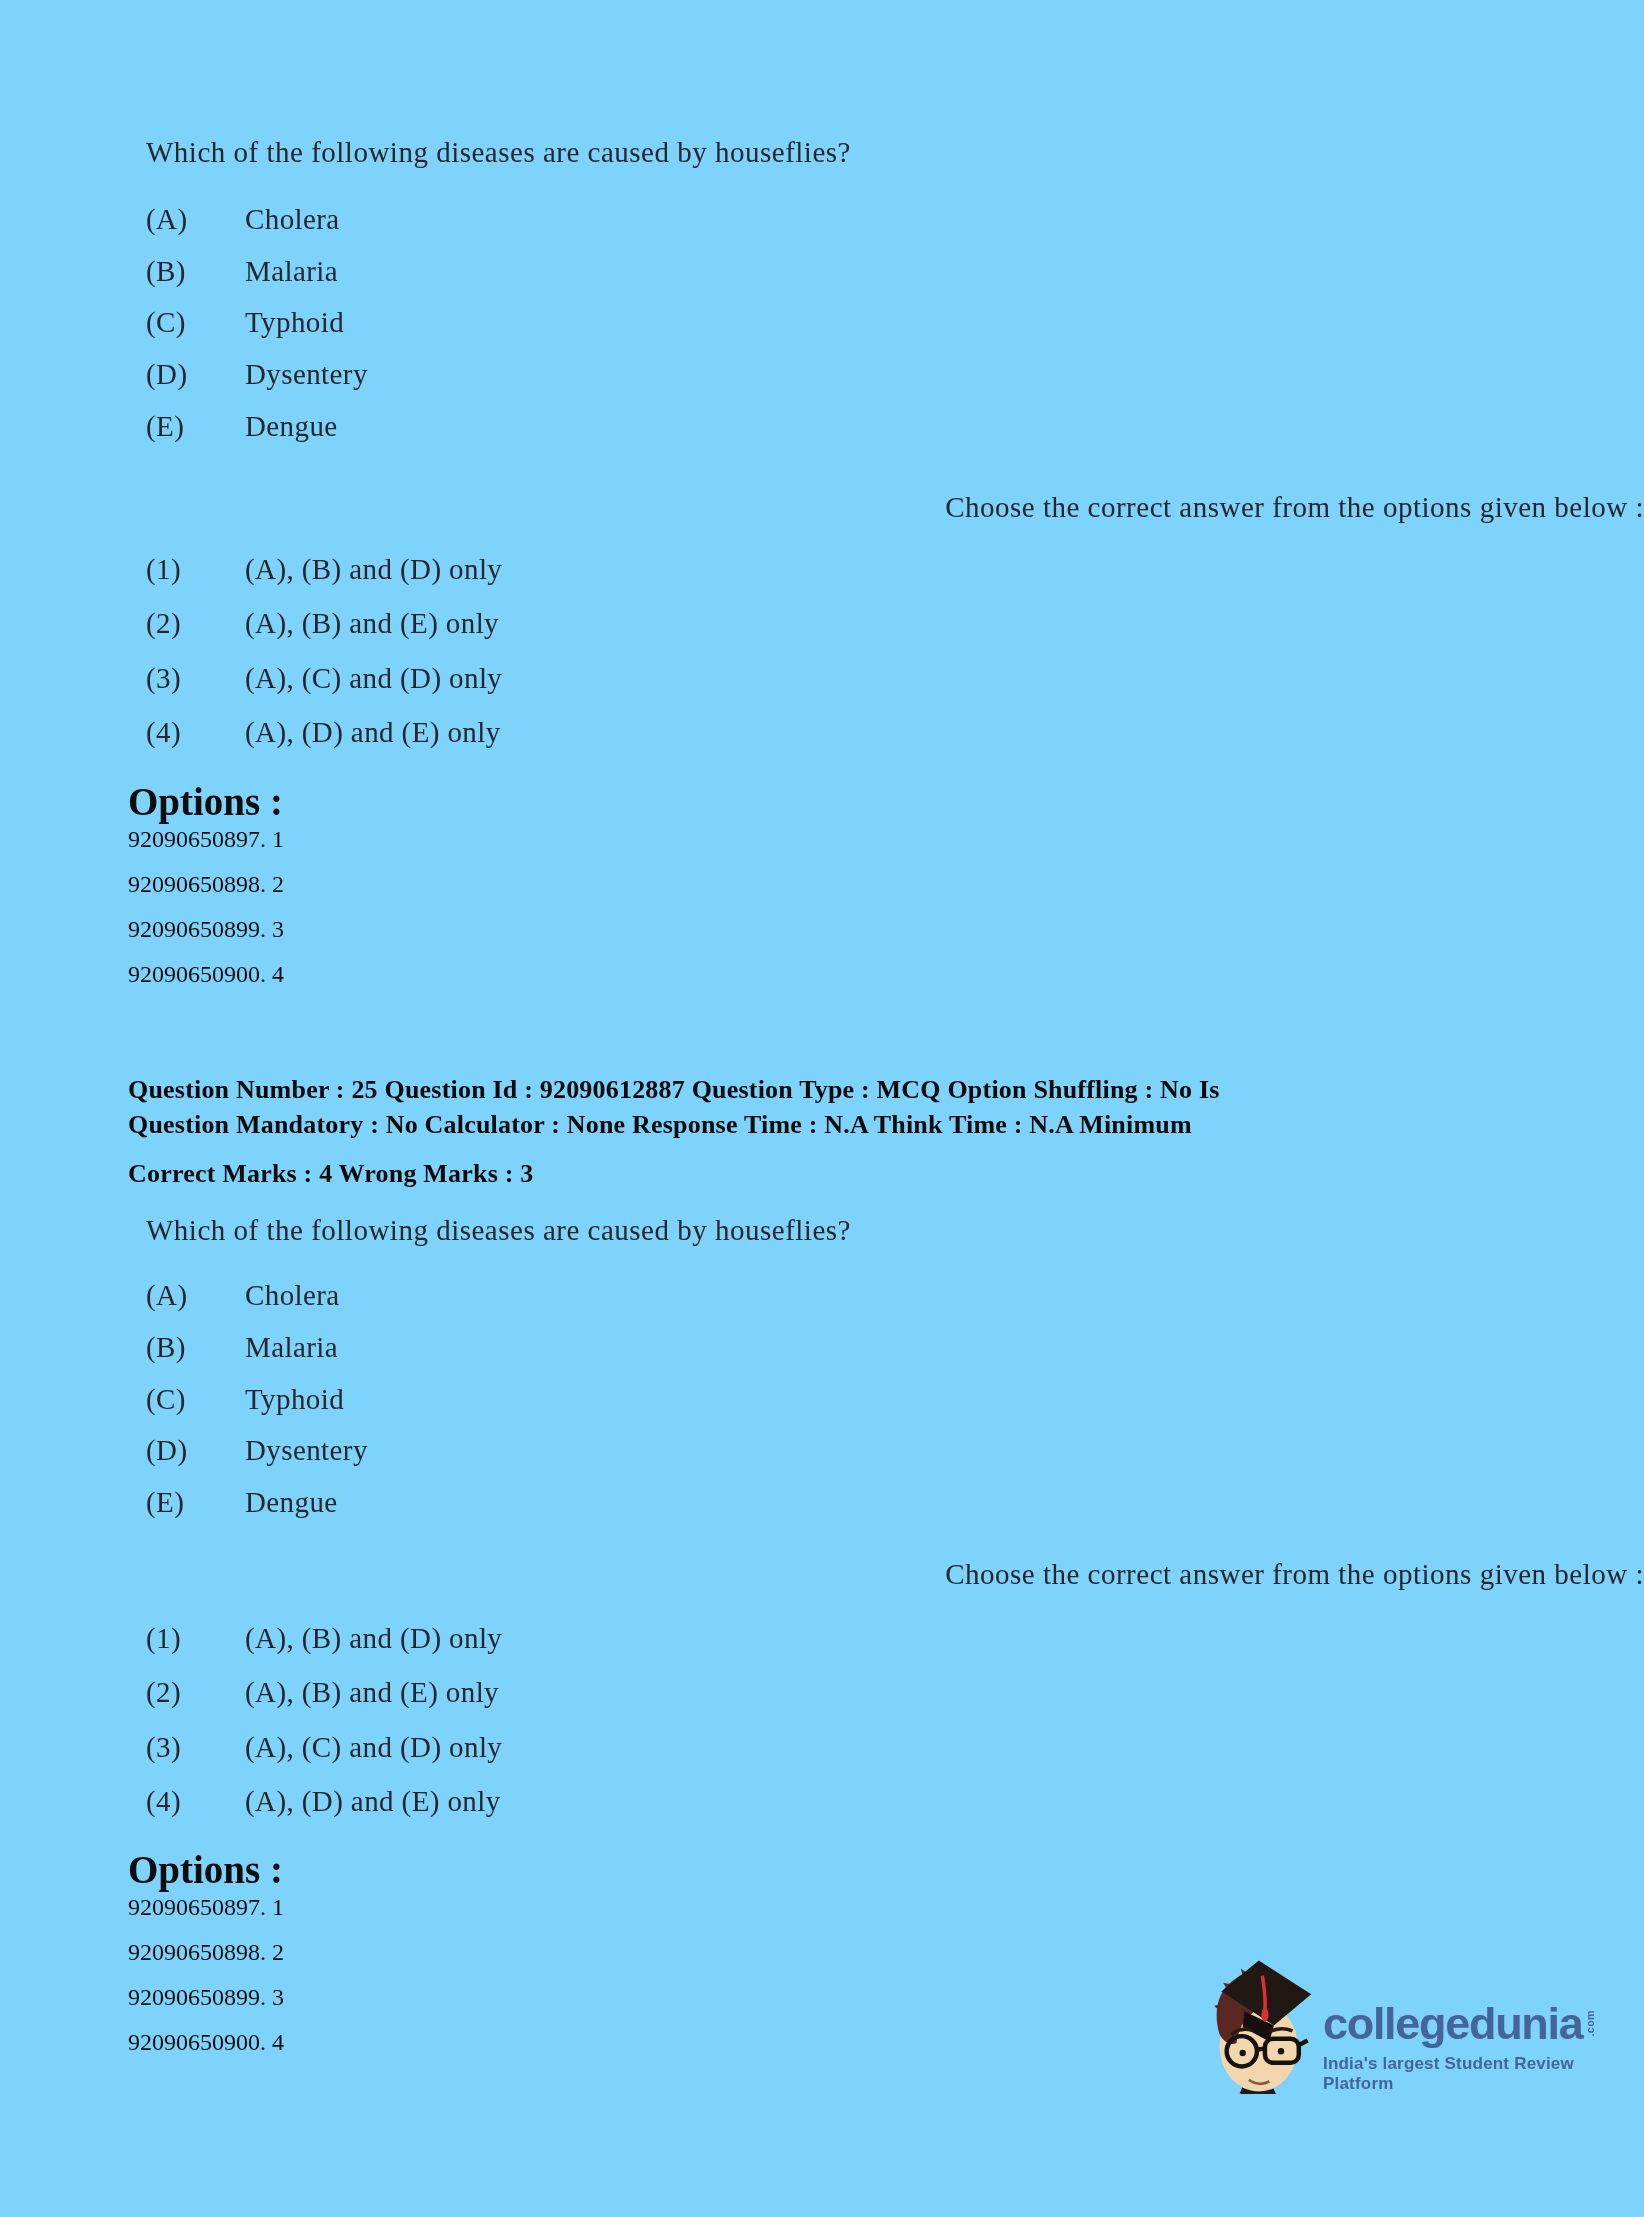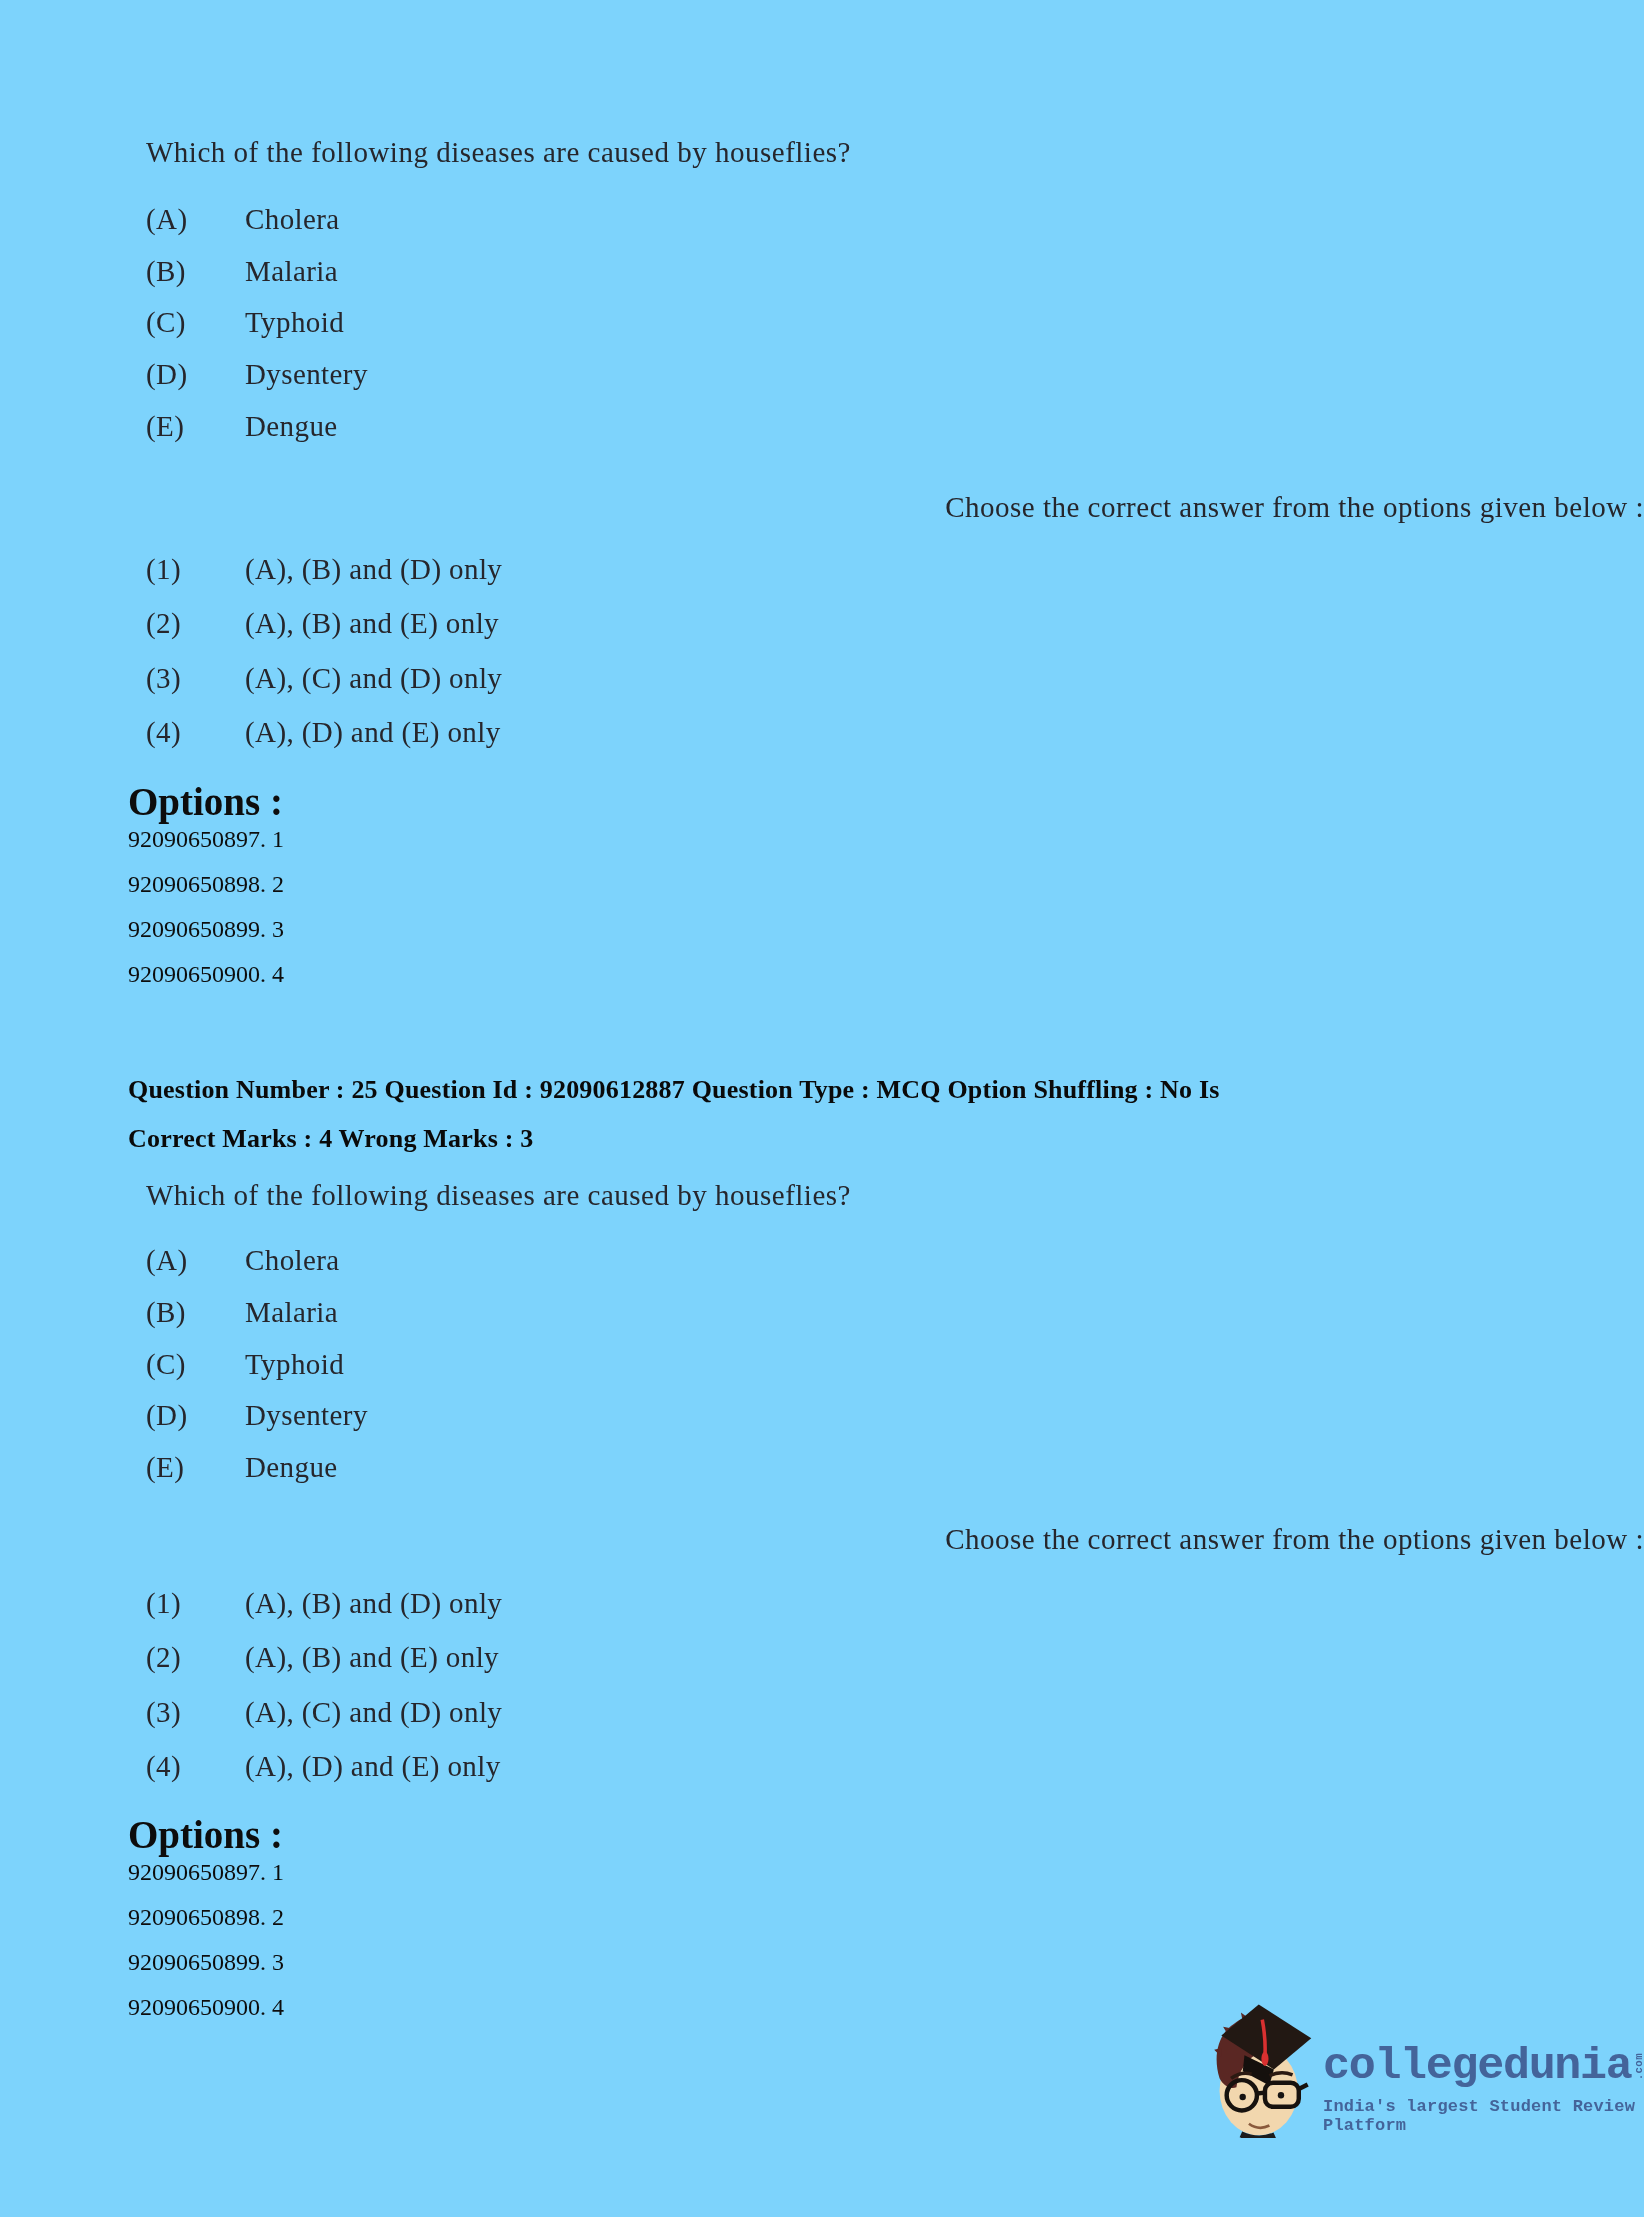--- a/index.html
+++ b/index.html
@@ -40,23 +40,23 @@
   .options-block.b1 .options-heading{margin-top:39px;}
   .options-block.b2 .options-heading{margin-top:38px;}
   .option-id{font-size:24px;line-height:45px;}
   .options-block.b1 .option-id:first-of-type{margin-top:11.6px;}
   .options-block.b2 .option-id:first-of-type{margin-top:9.9px;}
   .meta-block{margin-left:128px;margin-top:75px;color:#0a0a0a;}
   .meta-line{font-weight:bold;font-size:26px;line-height:35px;letter-spacing:0.2px;}
   .marks-line{font-weight:bold;font-size:26px;line-height:35px;margin-top:14.3px;letter-spacing:0.2px;}
   
   .logo{
-    position:absolute;left:1207px;top:2000px;width:435px;height:138px;
-    display:flex;align-items:center;
-    font-family:Liberation Mono, monospace;
+    position:absolute;left:1207px;top:1956px;width:435px;height:138px;
+    display:flex;align-items:flex-end;
+    font-family:Liberation Sans, sans-serif;
   }
   .mascot{flex:0 0 107px;height:138px;}
   .logo-text{margin-left:9px;margin-top:41px;}
   .brand-row{display:flex;align-items:flex-start;line-height:1;}
   .brand{
     font-size:45px;font-weight:bold;color:#44649a;letter-spacing:-1.3px;
   }
   .brand-suffix{
     writing-mode:vertical-rl;transform:rotate(180deg);
     font-size:10.7px;font-weight:bold;color:#44649a;margin-left:2.7px;margin-top:9px;letter-spacing:0.4px;
@@ -121,20 +121,21 @@
       <div class="options-heading">Options :</div>
       <div class="option-id">92090650897. 1</div>
       <div class="option-id">92090650898. 2</div>
       <div class="option-id">92090650899. 3</div>
       <div class="option-id">92090650900. 4</div>
     </div>
   </section>
 
   <section class="meta-block">
     <div class="meta-line">Question Number : 25 Question Id : 92090612887 Question Type : MCQ Option Shuffling : No Is</div>
+    <div class="meta-line">Question Mandatory : No Calculator : None Response Time : N.A Think Time : N.A Minimum</div>
     <div class="marks-line">Correct Marks : 4 Wrong Marks : 3</div>
   </section>
 
   <section>
     <div class="stem q2">Which of the following diseases are caused by houseflies?</div>
 
     <div class="choice-list first-gap-b">
       <div class="row">
         <span class="lbl">(A)</span>
         <span>Cholera</span>

